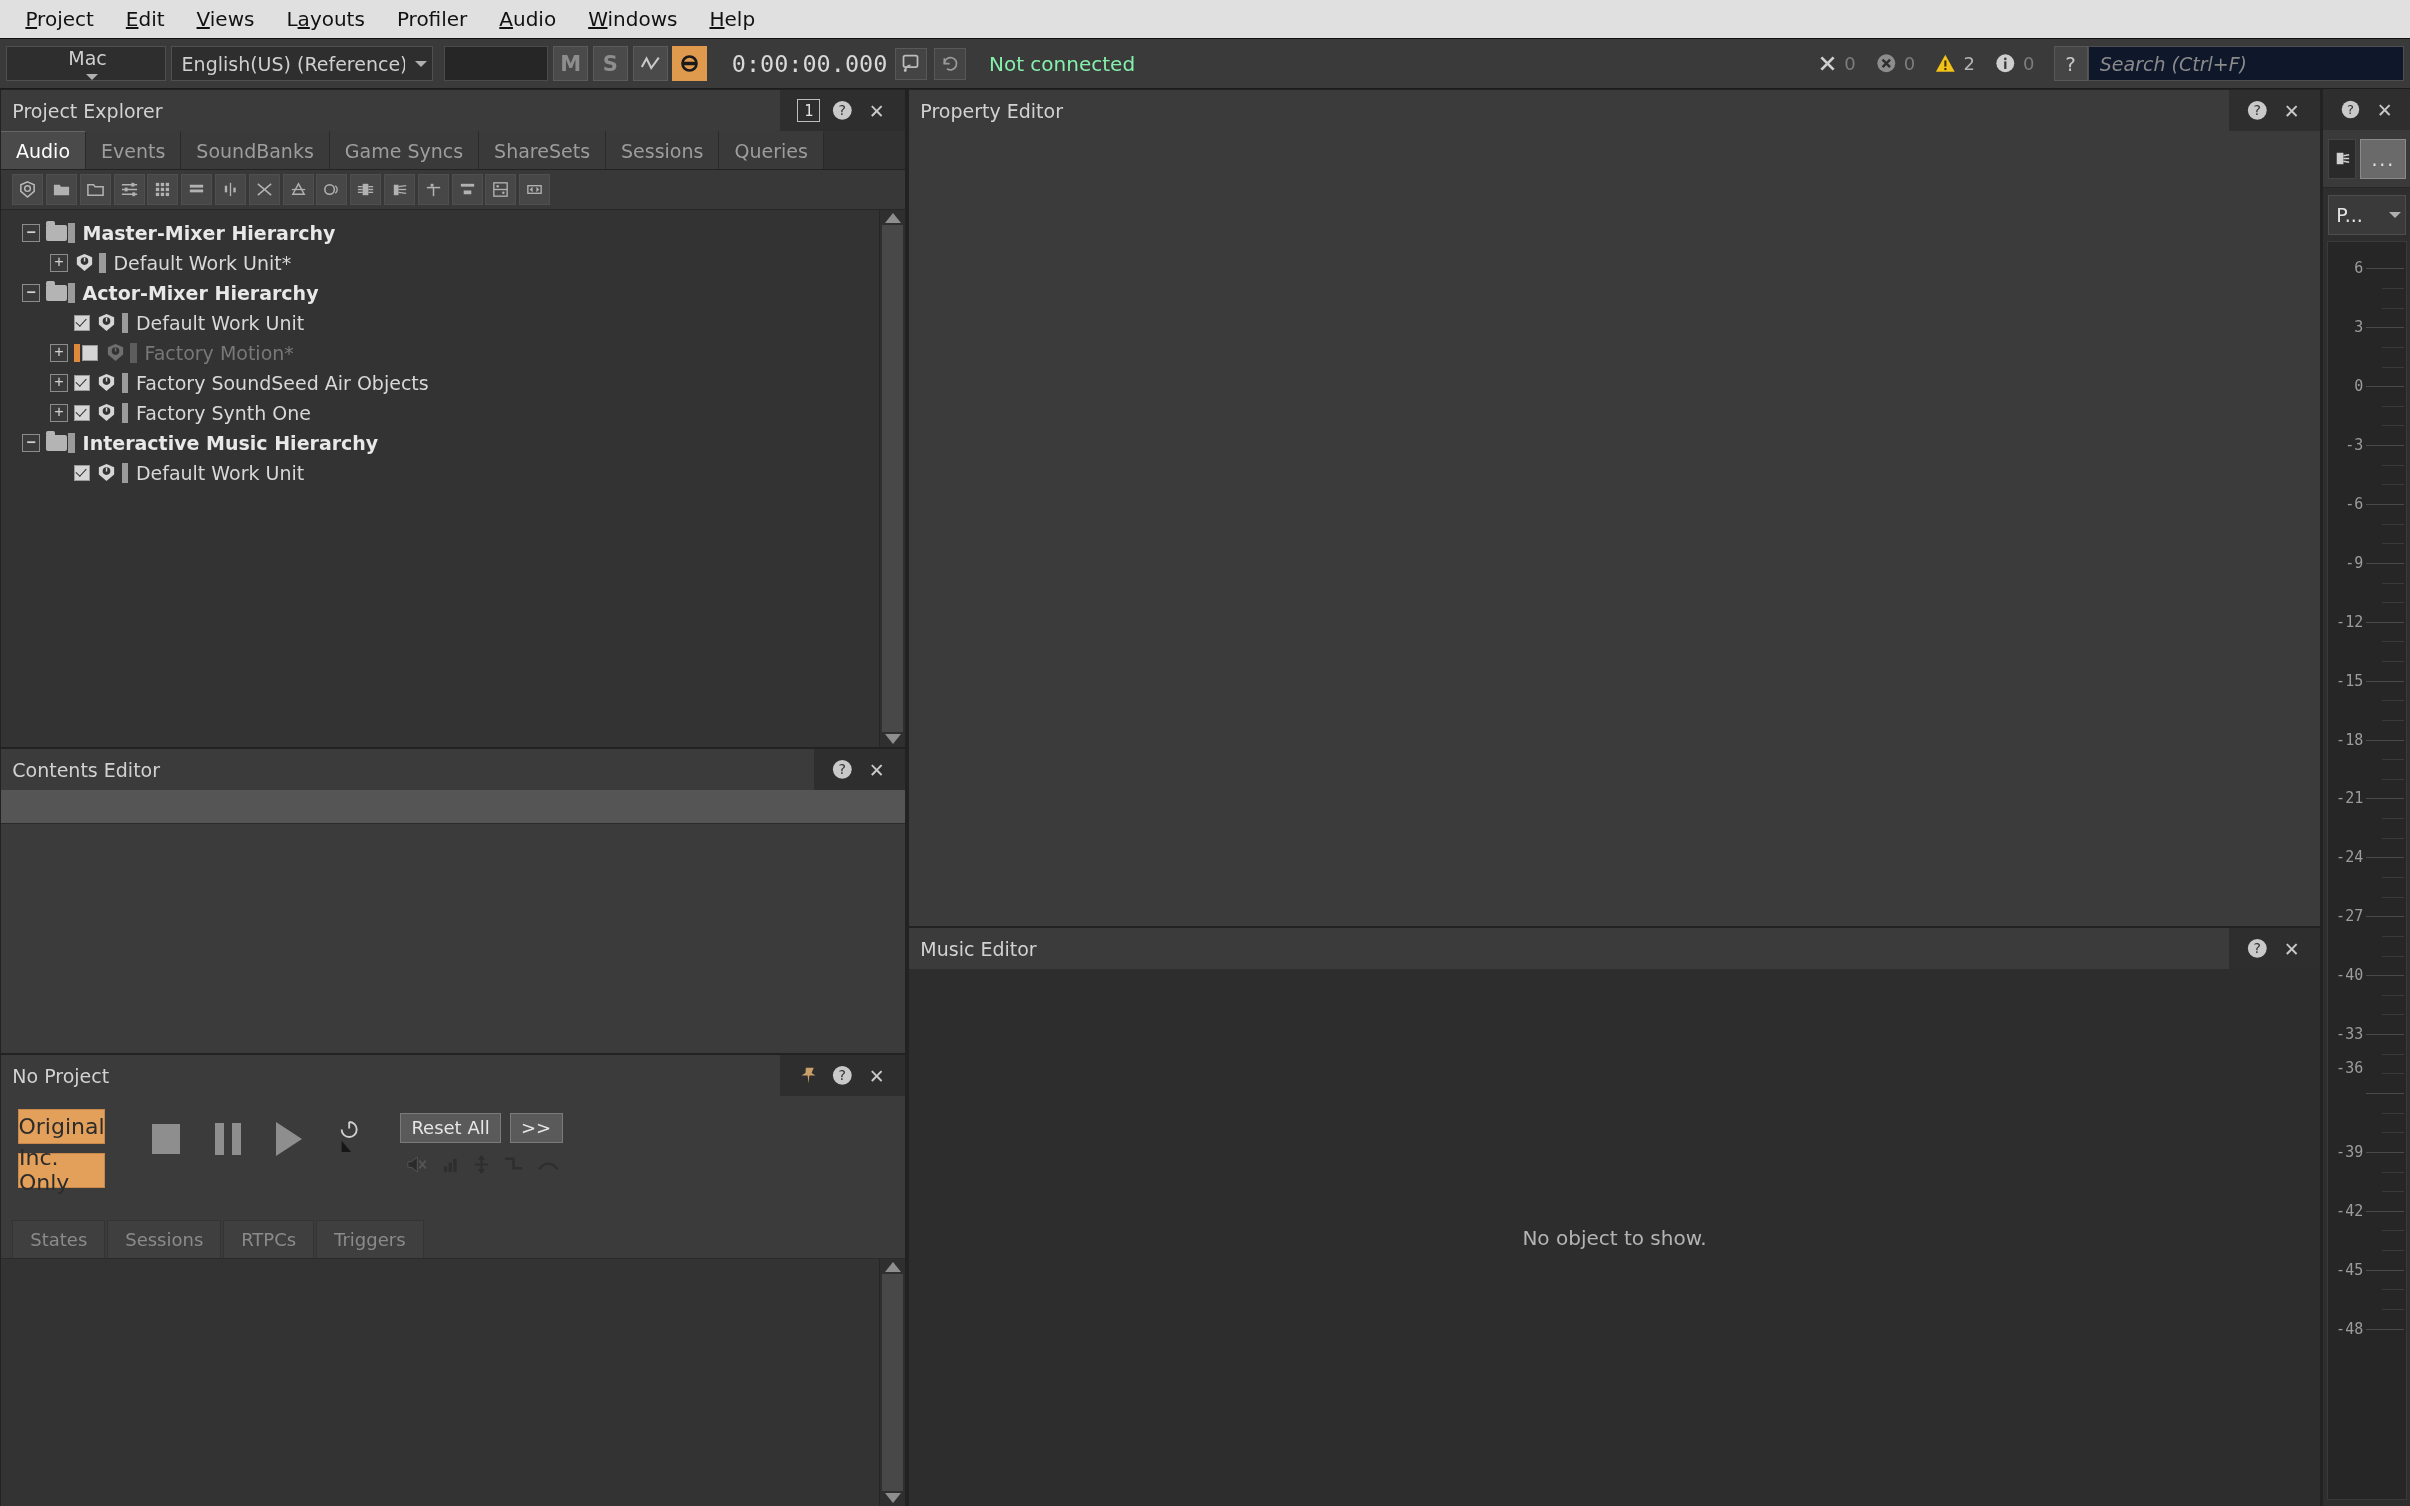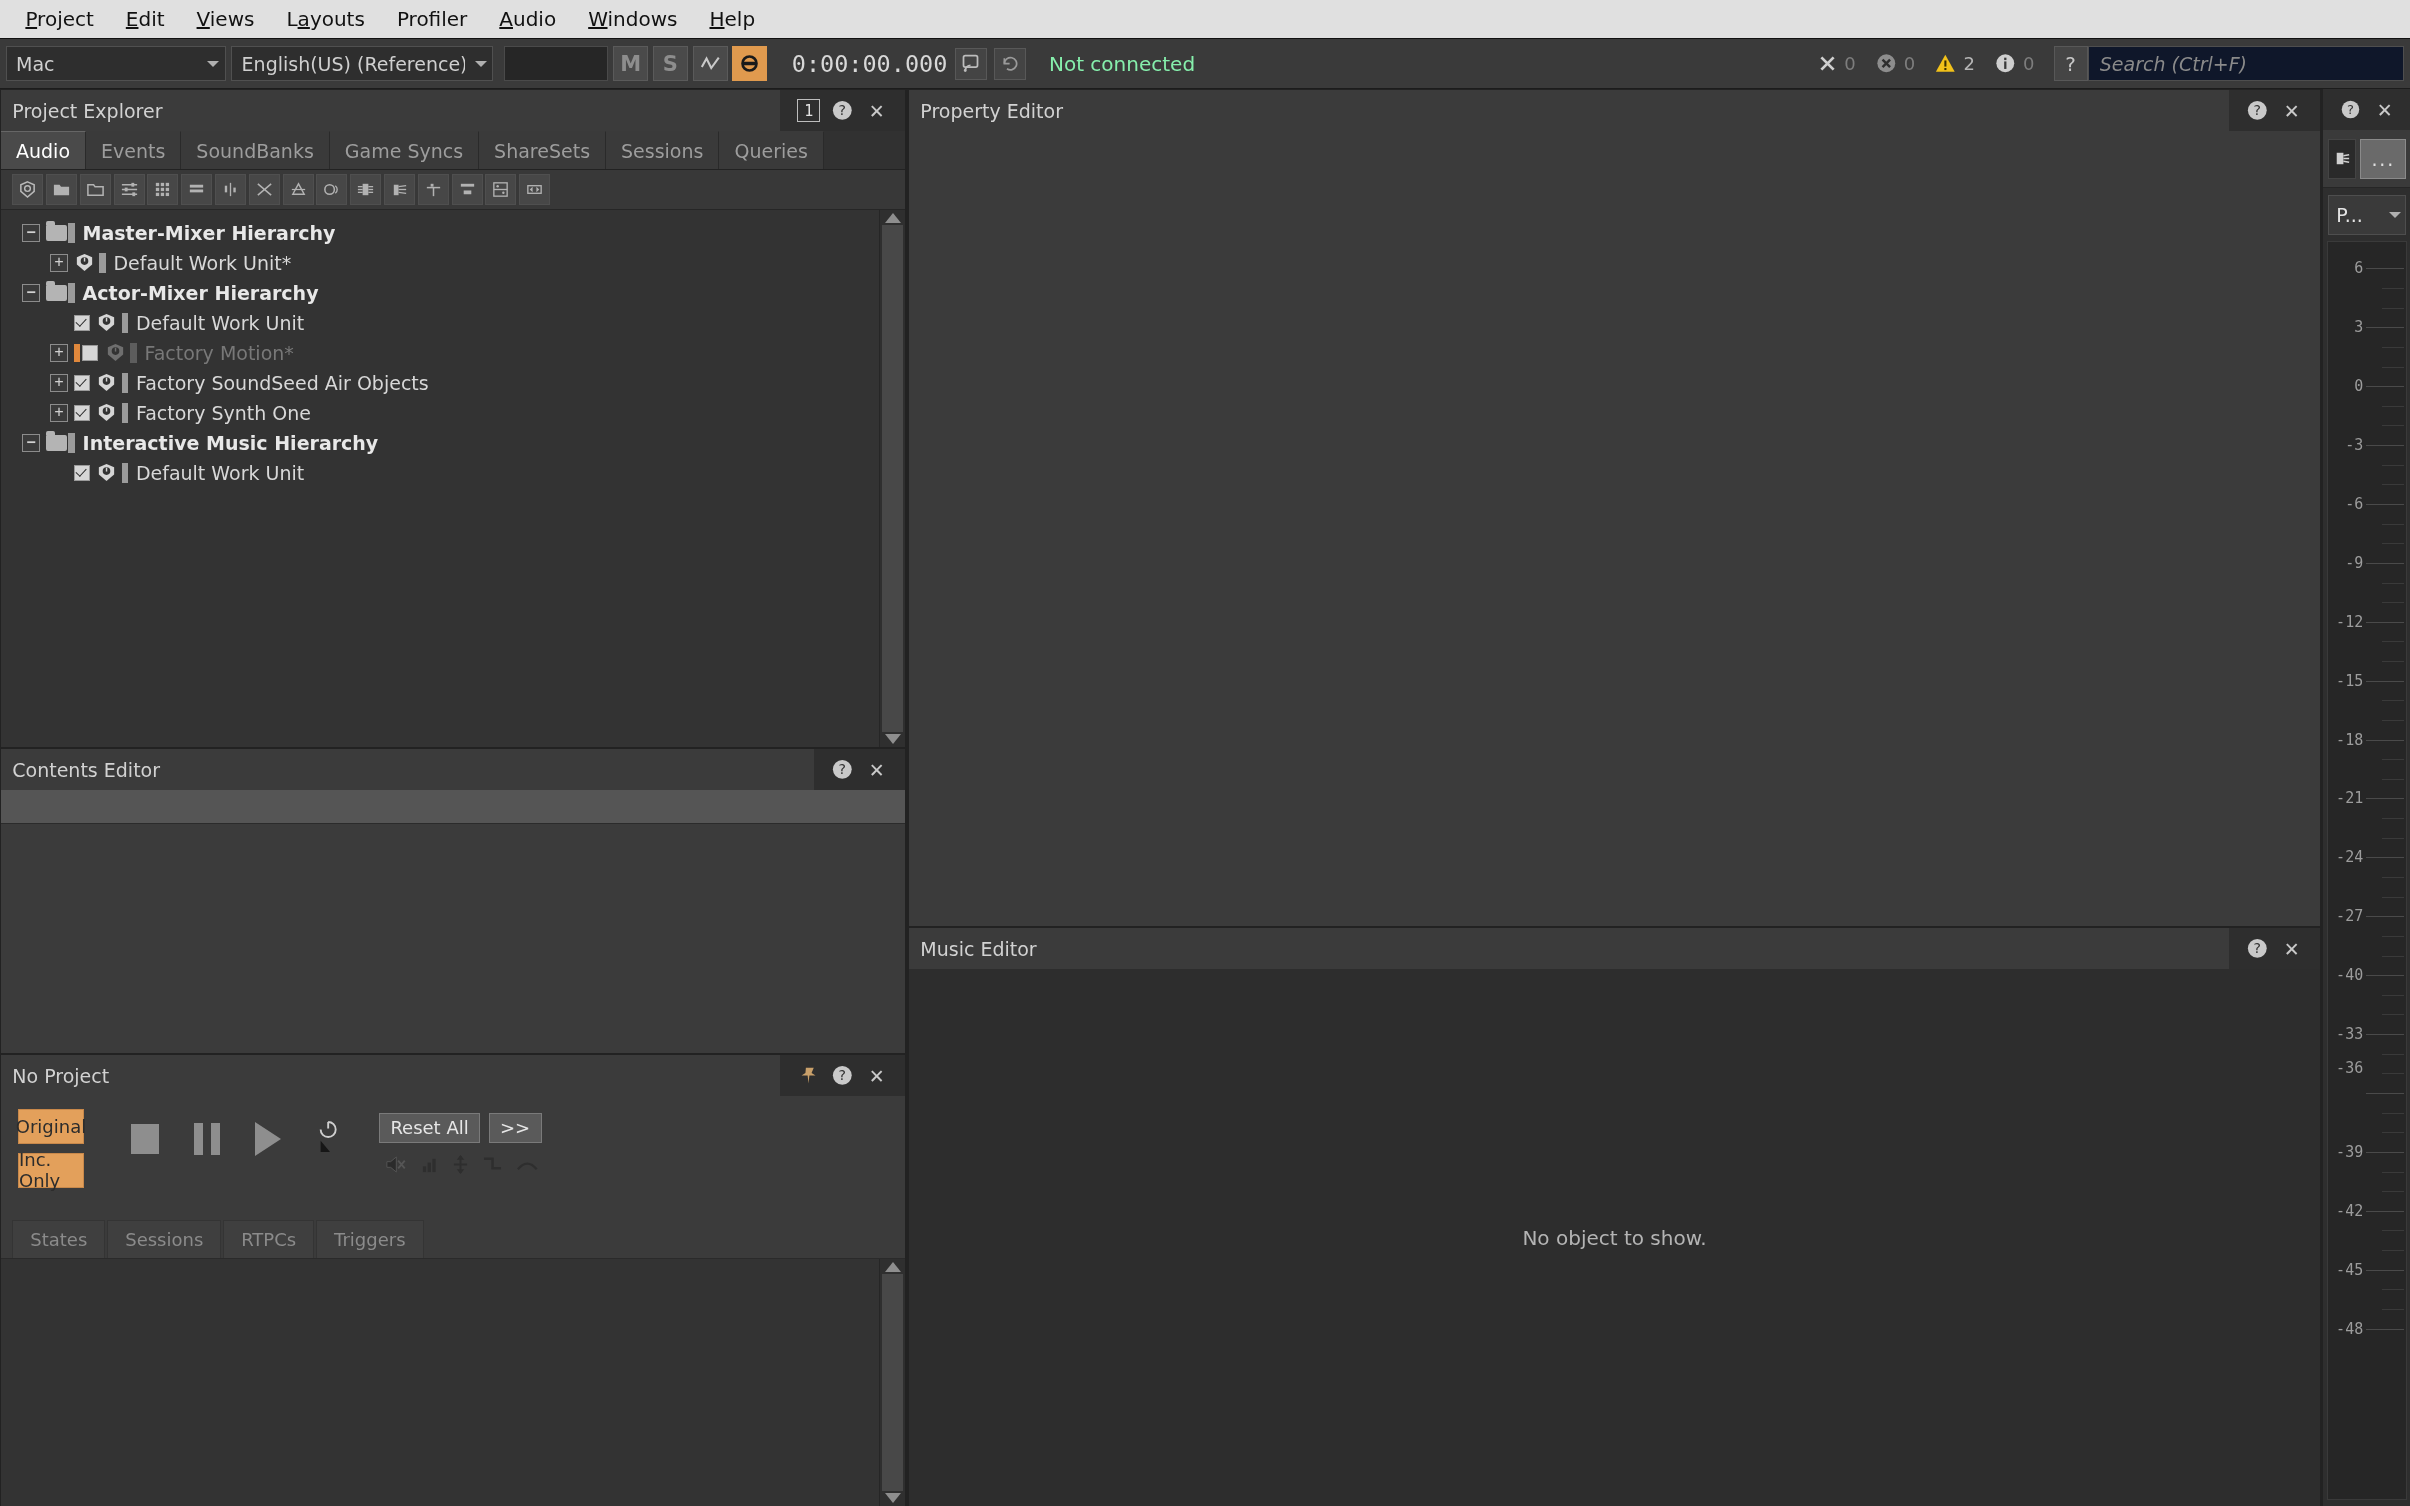--- a/index.html
+++ b/index.html
@@ -31,21 +31,21 @@
   .combo {
     height: 35px; background: #2e2e2e; border: 0.9px solid #505050;
     display: flex; align-items: center; color: #cfcfcf;
     font-size: 19px; padding: 0 5.6px 0 9.4px; margin-left: 5.6px;
     position: relative;
   }
   .combo .cval { flex: 1; white-space: nowrap; overflow: hidden; }
   .caret { width: 0; height: 0; border-left: 6.6px solid transparent;
     border-right: 6.6px solid transparent; border-top: 6.6px solid #b0b0b0;
     margin-left: 9.4px; }
-  #combo-platform { width: 220px; }
+  #combo-platform { width: 160px; flex-direction: column; }
   #combo-language { width: 262px; }
   .tb-blank { width: 104px; height: 35px; background: #262626;
     border: 0.9px solid #4a4a4a; margin-left: 11.3px; }
   .tb-btn {
     width: 35px; height: 35px; background: #4a4a4a; border: 0.9px solid #5a5a5a;
     margin-left: 4.7px; display: flex; align-items: center; justify-content: center;
     color: #8d8d8d; font-size: 21px; font-weight: bold;
   }
   .tb-btn.active { background: #e09a4e; border-color: #e09a4e; color: #1a1a1a; }
   .tb-btn svg { display: block; }
@@ -166,22 +166,22 @@
 
   
   .ce-body { flex:1; background: #3b3b3b; }
   .ce-header-strip { height: 34px; background: #555555; border-bottom: 0.9px solid #2b2b2b; }
 
   
   .tp-body { background: #3b3b3b; flex:1; display:flex; flex-direction:column; }
   .tp-main { height: 113px; display: flex; align-items: flex-start;
     padding: 13px 0 0 17px; }
   .tp-toggles { display: flex; flex-direction: column; gap: 8.5px; }
-  .tgl { width: 66px; height: 35px; background: #e3a05b; color: #2c2c2c;
-    font-size: 18px; display: flex; align-items: center; justify-content: center;
+  .tgl { width: 87px; height: 35px; background: #e3a05b; color: #2c2c2c;
+    font-size: 22px; display: flex; align-items: center; justify-content: center;
     border: 0.9px solid #c8884a; }
   .tp-transport { display: flex; align-items: center; gap: 34px;
     margin-left: 47px; margin-top: 9.4px; }
   .t-stop { width: 28px; height: 30px; background: #8e8e8e; }
   .t-pause { width: 28px; height: 32px; position: relative; }
   .t-pause:before, .t-pause:after { content:""; position:absolute; top:0;
     width: 9.4px; height: 32px; background: #8e8e8e; }
   .t-pause:before { left: 0.9px; } .t-pause:after { right: 0.9px; }
   .t-play { width: 0; height: 0; border-left: 26px solid #8e8e8e;
     border-top: 17px solid transparent; border-bottom: 17px solid transparent; }

